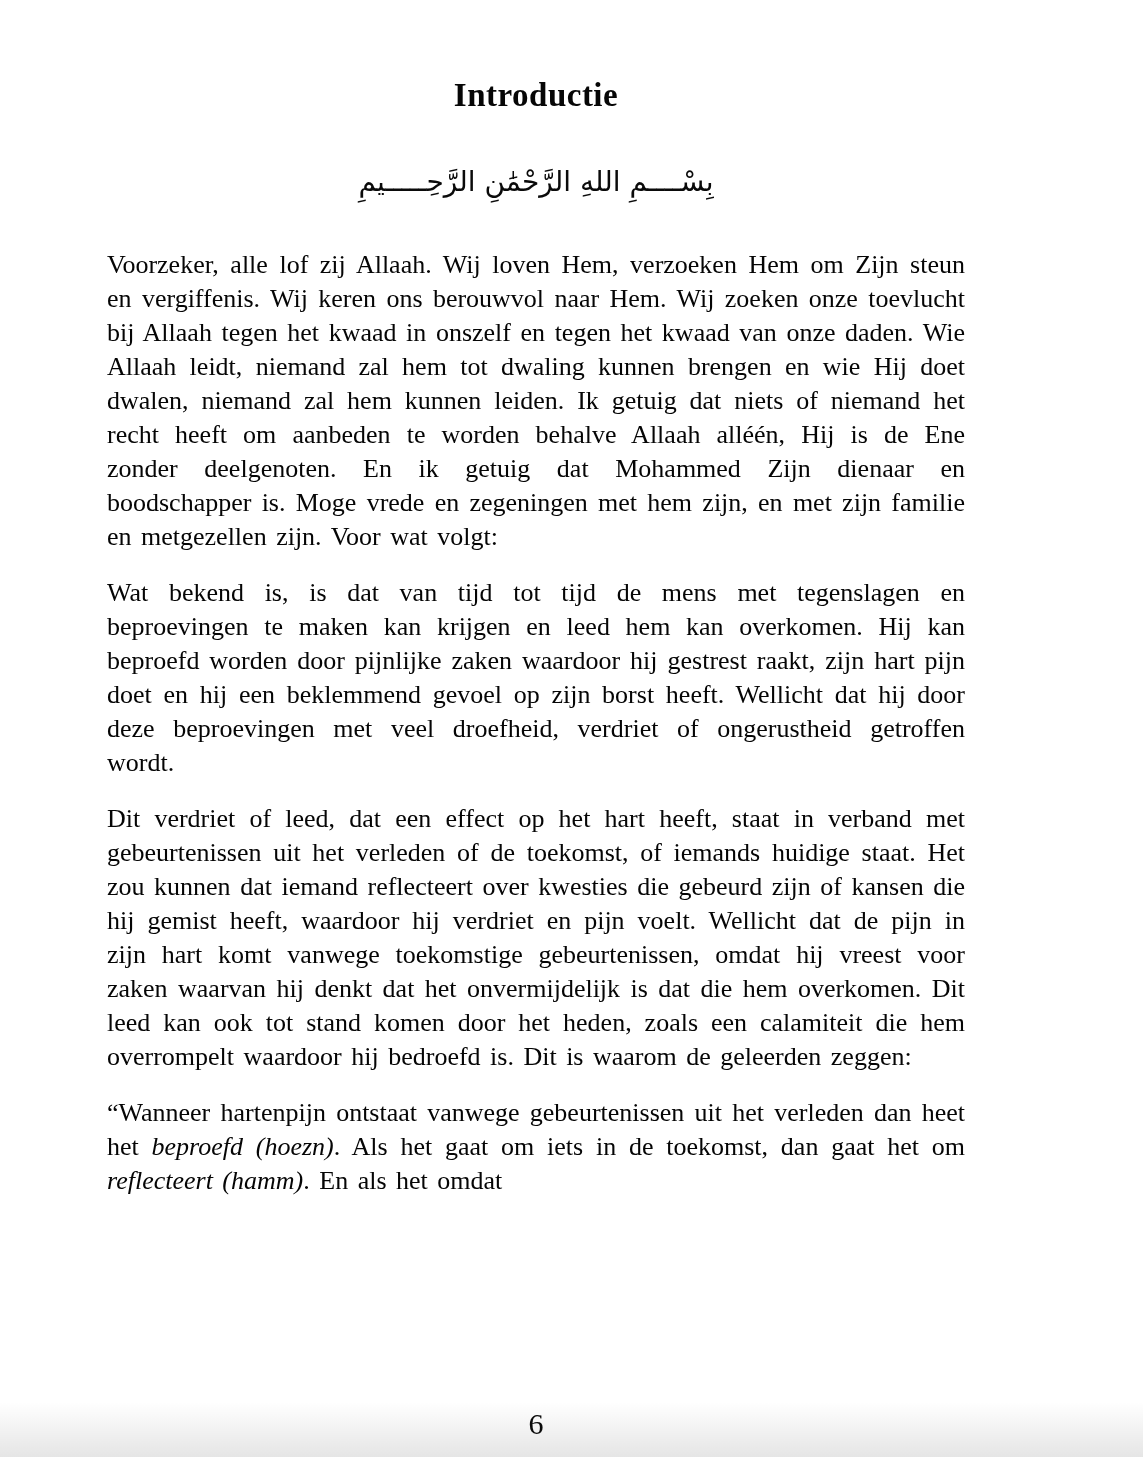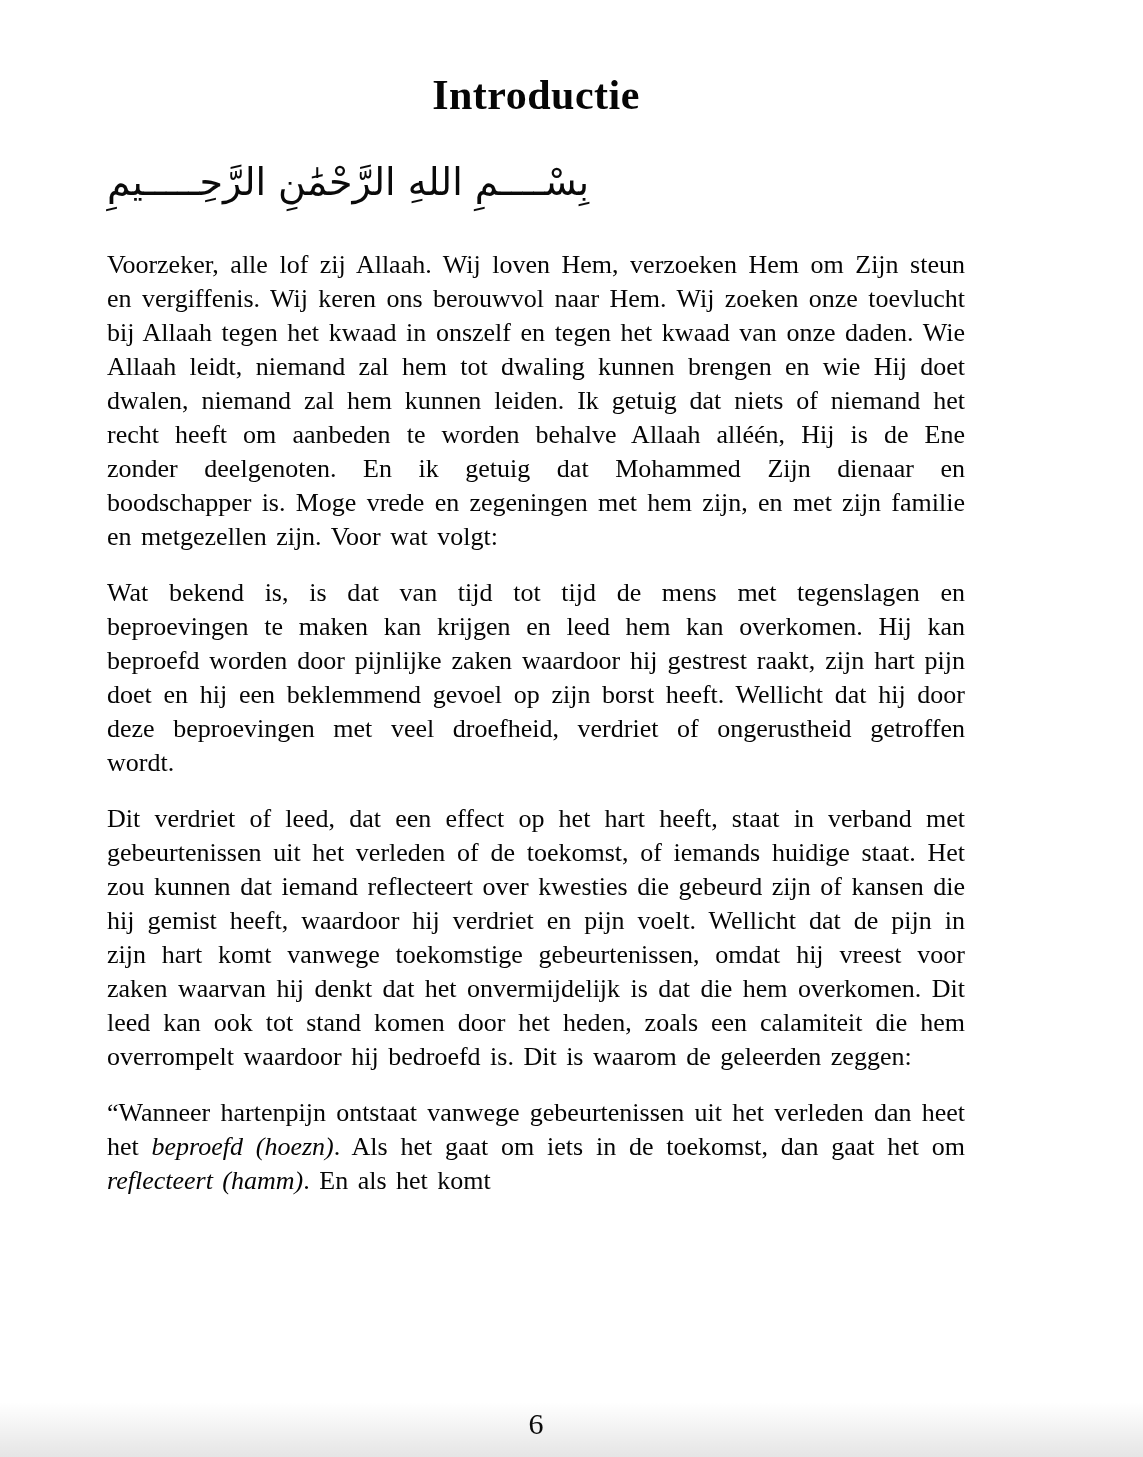--- a/index.html
+++ b/index.html
@@ -18,34 +18,34 @@
   }
   .column {
     position: absolute;
     left: 107px;
     top: 0;
     width: 858px;
   }
   .title {
     margin: 68px 0 0 0;
     text-align: center;
-    font-size: 42px;
+    font-size: 33px;
     line-height: 54px;
     font-weight: 700;
     letter-spacing: 0.5px;
     color: #060606;
     font-family: "Liberation Serif", "DejaVu Serif", serif;
   }
   .bismillah {
     margin-top: 24px;
     height: 72px;
     line-height: 72px;
-    text-align: left;
+    text-align: center;
     direction: rtl;
-    font-size: 38px;
+    font-size: 28px;
     color: #0a0a0a;
     font-family: "DejaVu Sans", sans-serif;
   }
   .paragraphs {
     margin-top: 30px;
   }
   .body-paragraph {
     margin: 22px 0 0 0;
     text-align: justify;
     font-size: 26px;
@@ -82,18 +82,18 @@
 <body>
 
 <div class="page">
   <div class="column">
     <h1 class="title">Introductie</h1>
     <div class="bismillah">بِسْــــمِ اللهِ الرَّحْمَٰنِ الرَّحِـــــيمِ</div>
     <div class="paragraphs">
         <p class="body-paragraph"><span>Voorzeker, alle lof zij Allaah. Wij loven Hem, verzoeken Hem om Zijn steun en vergiffenis. Wij keren ons berouwvol naar Hem. Wij zoeken onze toevlucht bij Allaah tegen het kwaad in onszelf en tegen het kwaad van onze daden. Wie Allaah leidt, niemand zal hem tot dwaling kunnen brengen en wie Hij doet dwalen, niemand zal hem kunnen leiden. Ik getuig dat niets of niemand het recht heeft om aanbeden te worden behalve Allaah alléén, Hij is de Ene zonder deelgenoten. En ik getuig dat Mohammed Zijn dienaar en boodschapper is. Moge vrede en zegeningen met hem zijn, en met zijn familie en metgezellen zijn. Voor wat volgt:</span></p>
         <p class="body-paragraph"><span>Wat bekend is, is dat van tijd tot tijd de mens met tegenslagen en beproevingen te maken kan krijgen en leed hem kan overkomen. Hij kan beproefd worden door pijnlijke zaken waardoor hij gestrest raakt, zijn hart pijn doet en hij een beklemmend gevoel op zijn borst heeft. Wellicht dat hij door deze beproevingen met veel droefheid, verdriet of ongerustheid getroffen wordt.</span></p>
         <p class="body-paragraph"><span>Dit verdriet of leed, dat een effect op het hart heeft, staat in verband met gebeurtenissen uit het verleden of de toekomst, of iemands huidige staat. Het zou kunnen dat iemand reflecteert over kwesties die gebeurd zijn of kansen die hij gemist heeft, waardoor hij verdriet en pijn voelt. Wellicht dat de pijn in zijn hart komt vanwege toekomstige gebeurtenissen, omdat hij vreest voor zaken waarvan hij denkt dat het onvermijdelijk is dat die hem overkomen. Dit leed kan ook tot stand komen door het heden, zoals een calamiteit die hem overrompelt waardoor hij bedroefd is. Dit is waarom de geleerden zeggen:</span></p>
-        <p class="body-paragraph"><span>“Wanneer hartenpijn ontstaat vanwege gebeurtenissen uit het verleden dan heet het </span><span class="italic">beproefd (hoezn)</span><span>. Als het gaat om iets in de toekomst, dan gaat het om </span><span class="italic">reflecteert (hamm)</span><span>. En als het komt</span></p>
+        <p class="body-paragraph"><span>“Wanneer hartenpijn ontstaat vanwege gebeurtenissen uit het verleden dan heet het </span><span class="italic">beproefd (hoezn)</span><span>. Als het gaat om iets in de toekomst, dan gaat het om </span><span class="italic">reflecteert (hamm)</span><span>. En als het omdat</span></p>
       </div>
   </div>
   <div class="page-number">6</div>
   <div class="bottom-shade"></div>
 </div>
 
 </body></html>

